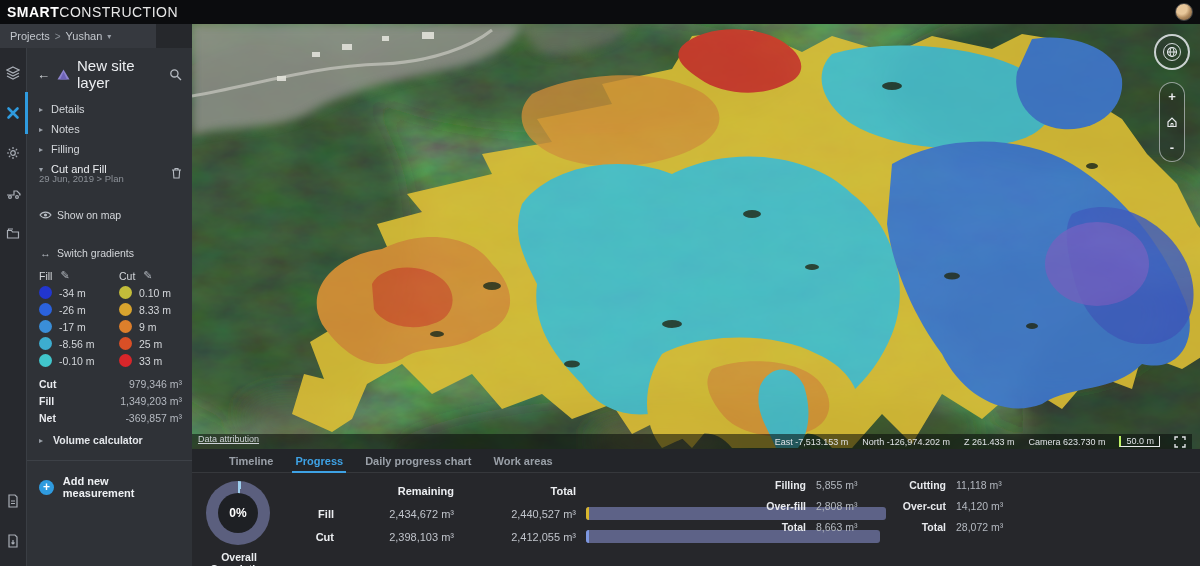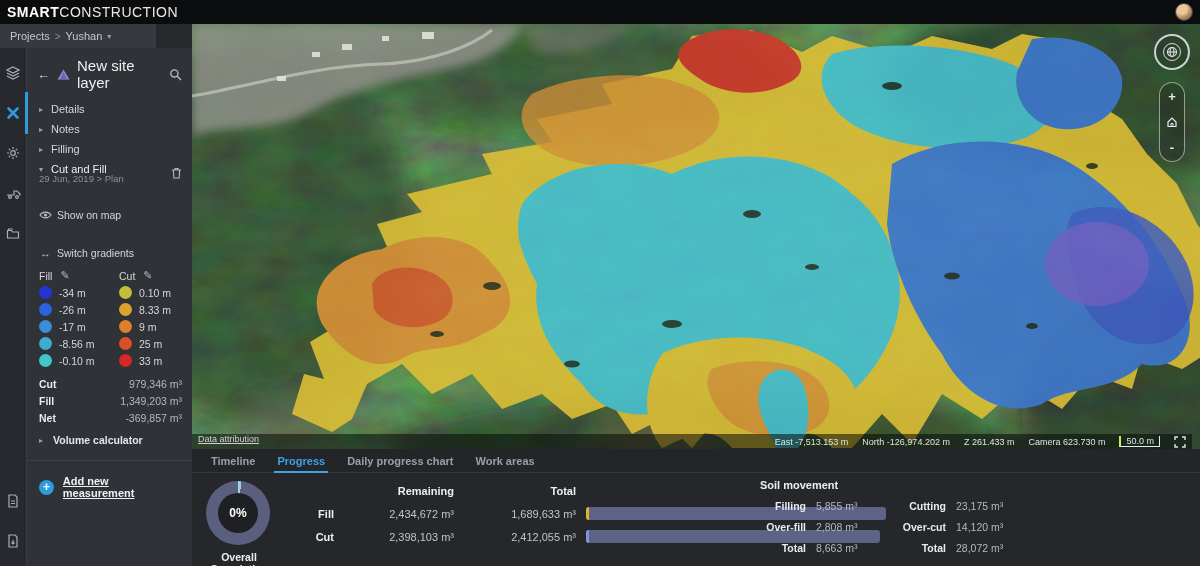--- a/index.html
+++ b/index.html
@@ -56,21 +56,21 @@
   .stat-row{display:flex;justify-content:space-between;align-items:center;padding:2.5px 10px 2.5px 12px;}
   .stat-row .sl{font-size:10.5px;font-weight:bold;color:#e8eaee;}
   .stat-row .sv{font-size:10.5px;color:#b4b9c0;}
   .volume-row{display:flex;align-items:center;padding:8px 10px 8px 12px;cursor:pointer;}
   .volume-row .tree-caret{width:14px;}
   .volume-row .vl{font-size:10.5px;font-weight:bold;color:#e3e6ea;}
   .panel-div{border-top:1px solid #3d4147;margin:6px 0 0 0;}
   .add-row{display:flex;align-items:center;gap:9px;padding:14px 10px 10px 12px;cursor:pointer;}
   .plus-circle{width:15px;height:15px;border-radius:50%;background:#2f9bdf;color:#fff;display:flex;
                align-items:center;justify-content:center;font-size:12px;font-weight:bold;line-height:1;}
-  .add-lbl{font-size:11px;font-weight:bold;color:#eef0f3;text-decoration:underline;}
+  .add-lbl{font-size:11px;font-weight:bold;color:#eef0f3;}
 
   
   .map{position:absolute;left:192px;top:24px;width:1008px;height:425px;overflow:hidden;background:#232d1b;cursor:grab;}
   .map svg.terrain{position:absolute;left:0;top:0;}
   .compass{position:absolute;top:10px;right:10px;width:36px;height:36px;border:2px solid rgba(232,235,238,.85);
            border-radius:50%;display:flex;align-items:center;justify-content:center;cursor:pointer;
            background:rgba(20,22,24,.15);}
   .compass-inner{width:18px;height:18px;border:1.5px solid rgba(232,235,238,.9);border-radius:50%;
                  display:flex;align-items:center;justify-content:center;}
   .zoom-pill{position:absolute;top:58px;right:15px;width:26px;height:80px;border:1px solid rgba(220,224,228,.6);
@@ -81,21 +81,21 @@
               display:flex;font-size:9px;color:#dfe2e6;z-index:5;}
   .attribution{margin-left:6px;text-decoration:underline;cursor:pointer;color:#cdd1d6;}
   .status-right{margin-left:auto;display:flex;align-items:center;gap:14px;margin-right:6px;}
   .scale-box{border-left:2px solid #bef264;border-right:1px solid #e8eaec;border-bottom:1px solid #e8eaec;
              padding:0 5px 1px 5px;font-size:9px;line-height:10px;height:11px;}
   .fs-btn{cursor:pointer;display:flex;}
 
   
   .bottom{position:absolute;left:192px;top:449px;width:1008px;height:117px;background:#26272b;z-index:20;}
   .tabbar{height:24px;background:#232529;border-bottom:1px solid rgba(255,255,255,.09);
-          display:flex;align-items:stretch;padding-left:8px;}
+          display:flex;align-items:stretch;padding-left:26px;}
   .tab{padding:0 11px;font-size:11px;font-weight:bold;color:#9aa0a8;display:flex;align-items:center;
        position:relative;cursor:pointer;}
   .tab.active{color:#3ea2e5;}
   .tab.active::after{content:"";position:absolute;left:8px;right:8px;bottom:-1px;height:2px;background:#3ea2e5;}
   .bottom-content{position:absolute;left:0;top:24px;right:0;bottom:0;}
   .donut{position:absolute;left:14px;top:8px;width:64px;height:64px;border-radius:50%;
          background:conic-gradient(#9ecfee 0deg 6deg,#5b5f7e 6deg 360deg);
          display:flex;align-items:center;justify-content:center;}
   .donut-hole{width:40px;height:40px;border-radius:50%;background:#1e2024;display:flex;align-items:center;
               justify-content:center;font-size:12px;font-weight:bold;color:#fff;}
@@ -440,40 +440,39 @@
       <div class="overall-lbl">Overall Completion</div>
 
       <div class="progress-table">
         <div></div>
         <div class="pt-h">Remaining</div>
         <div class="pt-h">Total</div>
         <div></div>
 
         <div class="pt-l">Fill</div>
         <div class="pt-v">2,434,672 m³</div>
-        <div class="pt-v">1,689,633 m³</div>
+        <div class="pt-v">2,440,527 m³</div>
         <div class="bar">
             <span class="sliver" style="background-color: rgb(216, 182, 46);"></span>
           </div>
 
         <div class="pt-l">Cut</div>
         <div class="pt-v">2,398,103 m³</div>
         <div class="pt-v">2,412,055 m³</div>
         <div class="bar w2">
             <span class="sliver" style="background-color: rgb(125, 151, 224);"></span>
           </div>
       </div>
 
       <div class="soil">
-        <div class="soil-title">Soil movement</div>
         <div class="soil-grid">
           <div class="soil-l">Filling</div>
           <div class="soil-v">5,855 m³</div>
           <div class="soil-l">Cutting</div>
-          <div class="soil-v">23,175 m³</div>
+          <div class="soil-v">11,118 m³</div>
 
           <div class="soil-l">Over-fill</div>
           <div class="soil-v">2,808 m³</div>
           <div class="soil-l">Over-cut</div>
           <div class="soil-v">14,120 m³</div>
 
           <div class="soil-l">Total</div>
           <div class="soil-v">8,663 m³</div>
           <div class="soil-l">Total</div>
           <div class="soil-v">28,072 m³</div>

